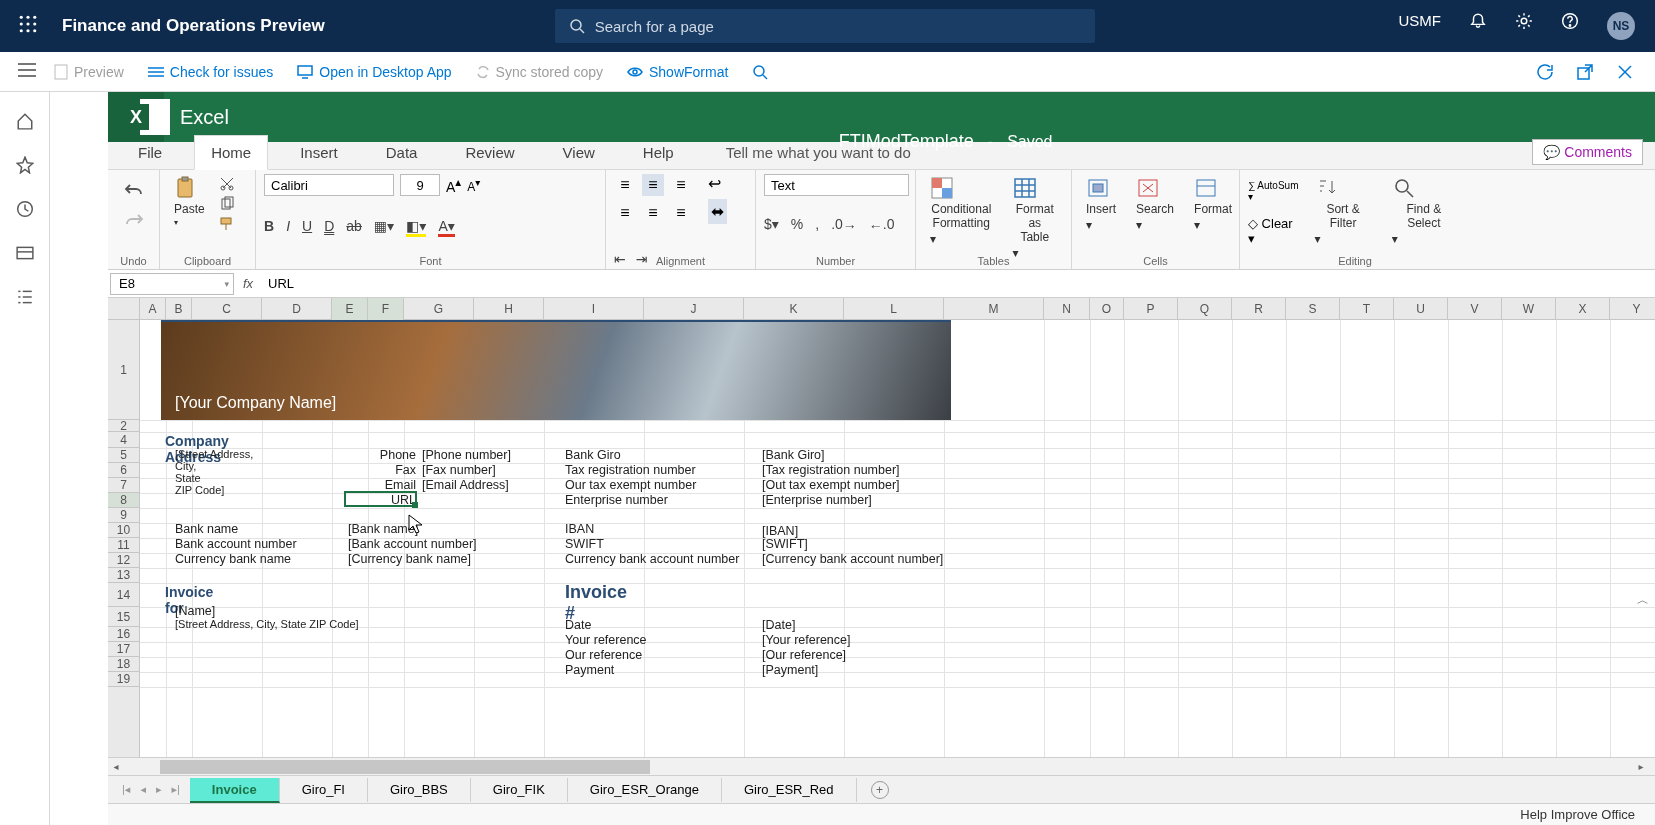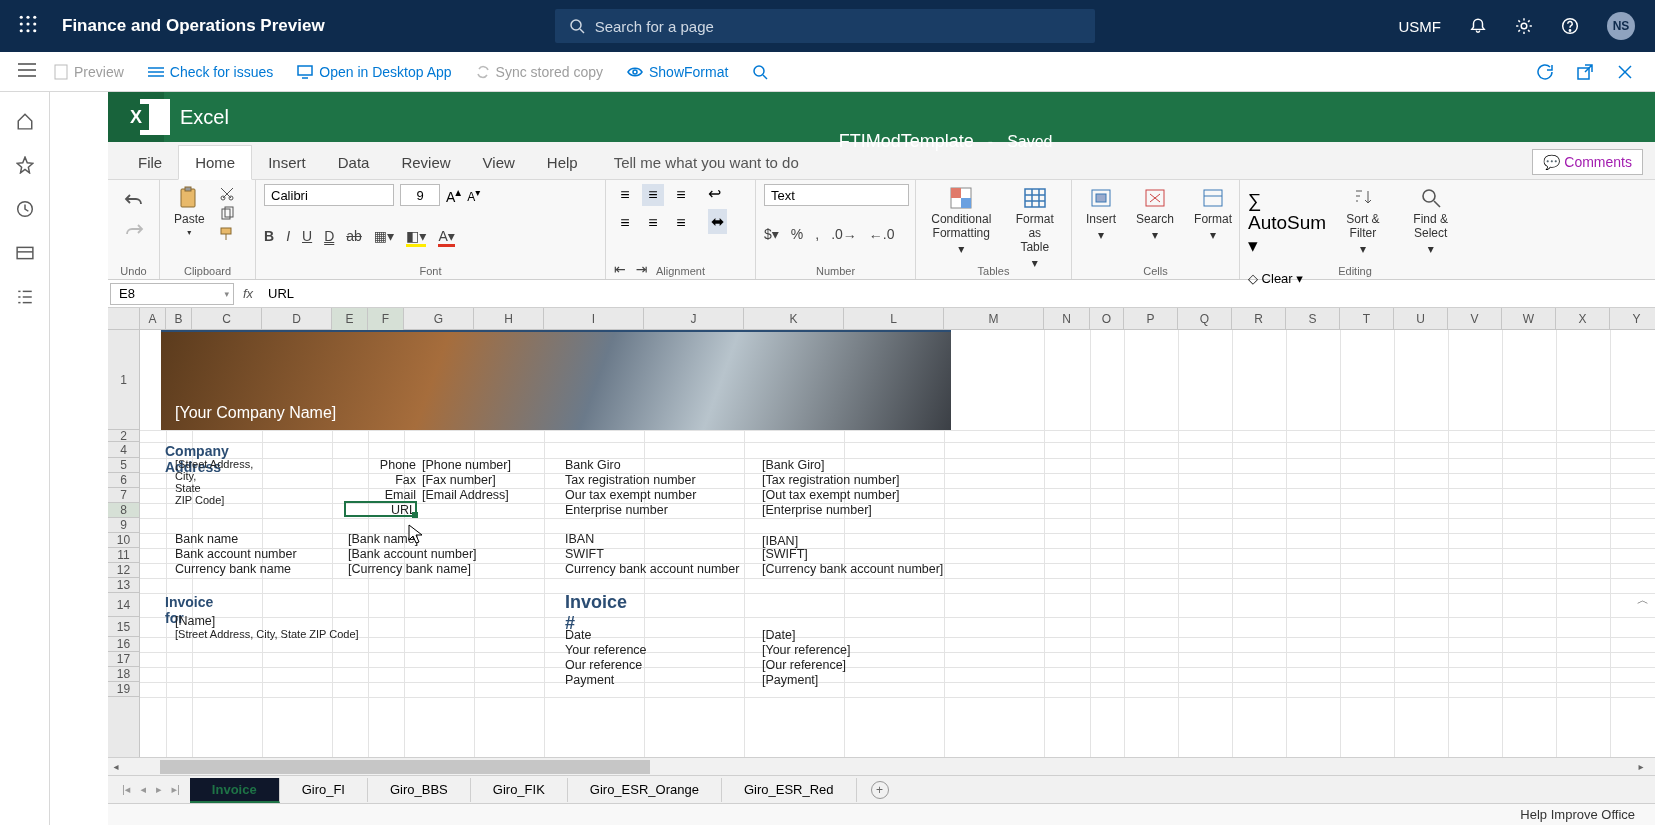--- a/index.html
+++ b/index.html
@@ -5,21 +5,21 @@
     * { margin: 0; padding: 0; box-sizing: border-box; font-family: "Segoe UI", Arial, sans-serif; }
     body { background: #fff; width: 1655px; height: 825px; overflow: hidden; position: relative; }
     
     
     .topnav { background: #0e2b4d; height: 52px; display: flex; align-items: center; color: #fff; padding: 0 8px; }
     .waffle { width: 40px; text-align: center; font-size: 18px; }
     .waffle svg { width: 18px; height: 18px; }
     .app-title { font-size: 17px; font-weight: 600; margin-left: 14px; }
     .searchbox { margin-left: 230px; background: #1a3d65; width: 540px; height: 34px; border-radius: 2px; display: flex; align-items: center; padding: 0 14px; color: #cfd8e3; }
     .searchbox span { margin-left: 10px; font-size: 15px; }
-    .topnav-right { margin-left: auto; display: flex; align-items: center; gap: 28px; padding-right: 12px; }
+    .topnav-right { margin-left: auto; display: flex; gap: 28px; padding-right: 12px; }
     .company-pill { font-size: 15px; }
     .topnav-right svg { width: 18px; height: 18px; }
     .avatar { width: 28px; height: 28px; border-radius: 50%; background: #8fa3bf; color: #0e2b4d; display: flex; align-items: center; justify-content: center; font-size: 12px; font-weight: 600; }
 
     
     .cmdbar { height: 40px; border-bottom: 1px solid #d8d8d8; display: flex; align-items: center; padding-left: 54px; gap: 24px; }
     .cmd-item { display: flex; align-items: center; gap: 6px; font-size: 14px; color: #333; cursor: pointer; }
     .cmd-item.muted { color: #9e9e9e; }
     .cmd-item.accent { color: #0078d4; }
     .cmdbar-right { margin-left: auto; display: flex; gap: 24px; padding-right: 22px; color: #0078d4; }
@@ -29,32 +29,32 @@
     .leftrail { position: absolute; left: 0; top: 92px; width: 50px; height: calc(100% - 92px); border-right: 1px solid #d8d8d8; display: flex; flex-direction: column; align-items: center; gap: 26px; padding-top: 20px; color: #5a5a5a; }
     .leftrail svg { width: 18px; height: 18px; }
 
     
     .excel-frame { position: absolute; left: 108px; top: 92px; right: 0; bottom: 0; display: flex; flex-direction: column; }
     .excel-title { height: 50px; background: #1e7346; display: flex; align-items: center; color: #fff; overflow:hidden;}
     .excel-icon { width: 56px; height: 50px; background: #18633b; display: flex; align-items: center; justify-content: center; font-weight: bold; font-size: 22px; position:relative;}
     .excel-icon .page { position:absolute; width:30px; height:36px; background:#fff; right:-6px;}
     .excel-icon .letter { position:relative; color:#fff; z-index:2; background:#18633b; width:26px; height:26px; display:flex; align-items:center; justify-content:center; font-size:18px;}
     .excel-word { margin-left: 16px; font-size: 20px; }
-    .excel-tabbar { height: 38px; background: #f3f3f3; border-bottom: 1px solid #d9d9d9; display: flex; align-items: flex-end; padding-left: 14px; }
+    .excel-tabbar { height: 28px; background: #f3f3f3; border-bottom: 1px solid #d9d9d9; display: flex; align-items: flex-end; padding-left: 14px; gap: 16px; }
     .xtab { padding: 8px 16px; font-size: 15px; color: #444; cursor: pointer; }
     .xtab.active { background: #fff; border: 1px solid #d9d9d9; border-bottom: 1px solid #fff; margin-bottom: -1px; }
     .tellme { margin-left: 20px; font-size: 15px; color: #555; padding-bottom:8px;}
     .comments-btn { margin-left: auto; margin-right: 12px; border: 1px solid #bbb; padding: 4px 10px; font-size: 14px; color: #a21caf; background:#fff; margin-bottom:4px;}
 
     
     .ribbon { height: 100px; background: #f8f8f8; border-bottom: 1px solid #cfcfcf; display:flex; }
     .rgroup { border-right: 1px solid #d8d8d8; padding: 4px 8px 2px 8px; display:flex; flex-direction:column; position:relative;}
     .rgroup-label { position:absolute; bottom:2px; left:0; right:0; text-align:center; font-size:11px; color:#666;}
     .rgroup-body { flex:1; display:flex; align-items:flex-start; gap:8px;}
-    .rbtn-big { display:flex; flex-direction:column; align-items:center; gap:2px; padding:2px 6px; font-size:12px; color:#333; cursor:pointer;}
+    .rbtn-big { display:flex; flex-direction:column; align-items:flex-start; gap:2px; padding:2px 6px; font-size:12px; color:#333; cursor:pointer;}
     .rbtn-big svg { width:24px; height:24px;}
     .ribbon .icon-stack { display:flex; flex-direction:column; gap:4px; padding-top:2px;}
     .ribbon .icon-stack svg { width:16px; height:16px;}
     .font-row {display:flex; gap:6px; align-items:center;}
     .font-select { width:130px; height:22px; border:1px solid #bbb; font-size:13px; padding-left:6px; background:#fff;}
     .size-select { width:40px; height:22px; border:1px solid #bbb; font-size:13px; text-align:center; background:#fff;}
     .icon-row { display:flex; gap:12px; align-items:center; padding-top:12px;}
     .icon-row span, .icon-row svg { font-size:14px; color:#444;}
     .align-grid { display:grid; grid-template-columns:repeat(3,22px); grid-template-rows:repeat(2,22px); gap:6px;}
     .align-grid div { border:1px solid transparent; display:flex; align-items:center; justify-content:center;}
@@ -91,21 +91,21 @@
 
     
     .gridlines { position:absolute; inset:0; }
     .vline { position:absolute; top:0; bottom:0; width:1px; background:#e3e3e3;}
     .hline { position:absolute; left:0; right:0; height:1px; background:#e3e3e3;}
 
     
     .sheet-tabs { height:28px; border-top:1px solid #cfcfcf; display:flex; align-items:center; background:#f1f1f1; padding-left:4px;}
     .nav-arrows { display:flex; gap:10px; color:#999; padding:0 10px; font-size:11px;}
     .stab { padding:4px 22px; font-size:13px; border-right:1px solid #cfcfcf; cursor:pointer; background:#f1f1f1; position:relative;}
-    .stab.active { background:#0f172a; font-weight:600; color:#1e7346; border-bottom:2px solid #1e7346; margin-bottom:-1px;}
+    .stab.active { background:#5eead4; font-weight:600; color:#1e7346; border-bottom:2px solid #1e7346; margin-bottom:-1px;}
     .add-sheet { margin-left:14px; width:18px; height:18px; border:1px solid #999; border-radius:50%; display:flex; align-items:center; justify-content:center; font-size:12px; color:#666;}
     .status-bar { height:22px; border-top:1px solid #cfcfcf; display:flex; align-items:center; justify-content:flex-end; padding-right:20px; font-size:13px; color:#333; background:#f8f8f8;}
     
     .hscroll { height:18px; background:#f1f1f1; border-top:1px solid #cfcfcf; display:flex; align-items:center;}
     .hscroll .track { margin-left:36px; width:490px; height:14px; background:#e4e4e4; position:relative;}
     .hscroll .thumb { position:absolute; left:0; width:490px; height:14px; background:#c6c6c6;}
     .hscroll .arrow { width:16px; text-align:center; color:#666; font-size:10px;}
     .hscroll .spacer-right { margin-left:auto;}
 
     .cursor-arrow { position:absolute; pointer-events:none; }
@@ -411,21 +411,21 @@
               <line x1="3" y1="10" x2="21" y2="10"></line>
             </svg>
           <span>Format</span>▾
         </div>
       </div>
       <div class="rgroup-label">Cells</div>
     </div>
     <div class="rgroup" style="width:230px; border-right:none;">
       <div class="rgroup-body">
         <div style="display:flex; flex-direction:column; gap:14px; padding-top:6px;">
-          <div style="font-size:19px;">∑ <span>AutoSum</span> ▾</div>
+          <div style="font-size:10px;">∑ <span>AutoSum</span> ▾</div>
           <div style="font-size:13px;">◇ <span>Clear</span> ▾</div>
         </div>
         <div class="rbtn-big">
           <svg width="24" height="24" viewBox="0 0 24 24" fill="none" stroke="#555">
               <path d="M5 5h6M5 10h4M5 15h2M17 5v12m-3-3 3 3 3-3"></path>
             </svg>
           <span style="text-align:center;">Sort &amp; Filter</span>▾
         </div>
         <div class="rbtn-big">
           <svg width="24" height="24" viewBox="0 0 24 24" fill="none" stroke="#555" stroke-width="1.6">

